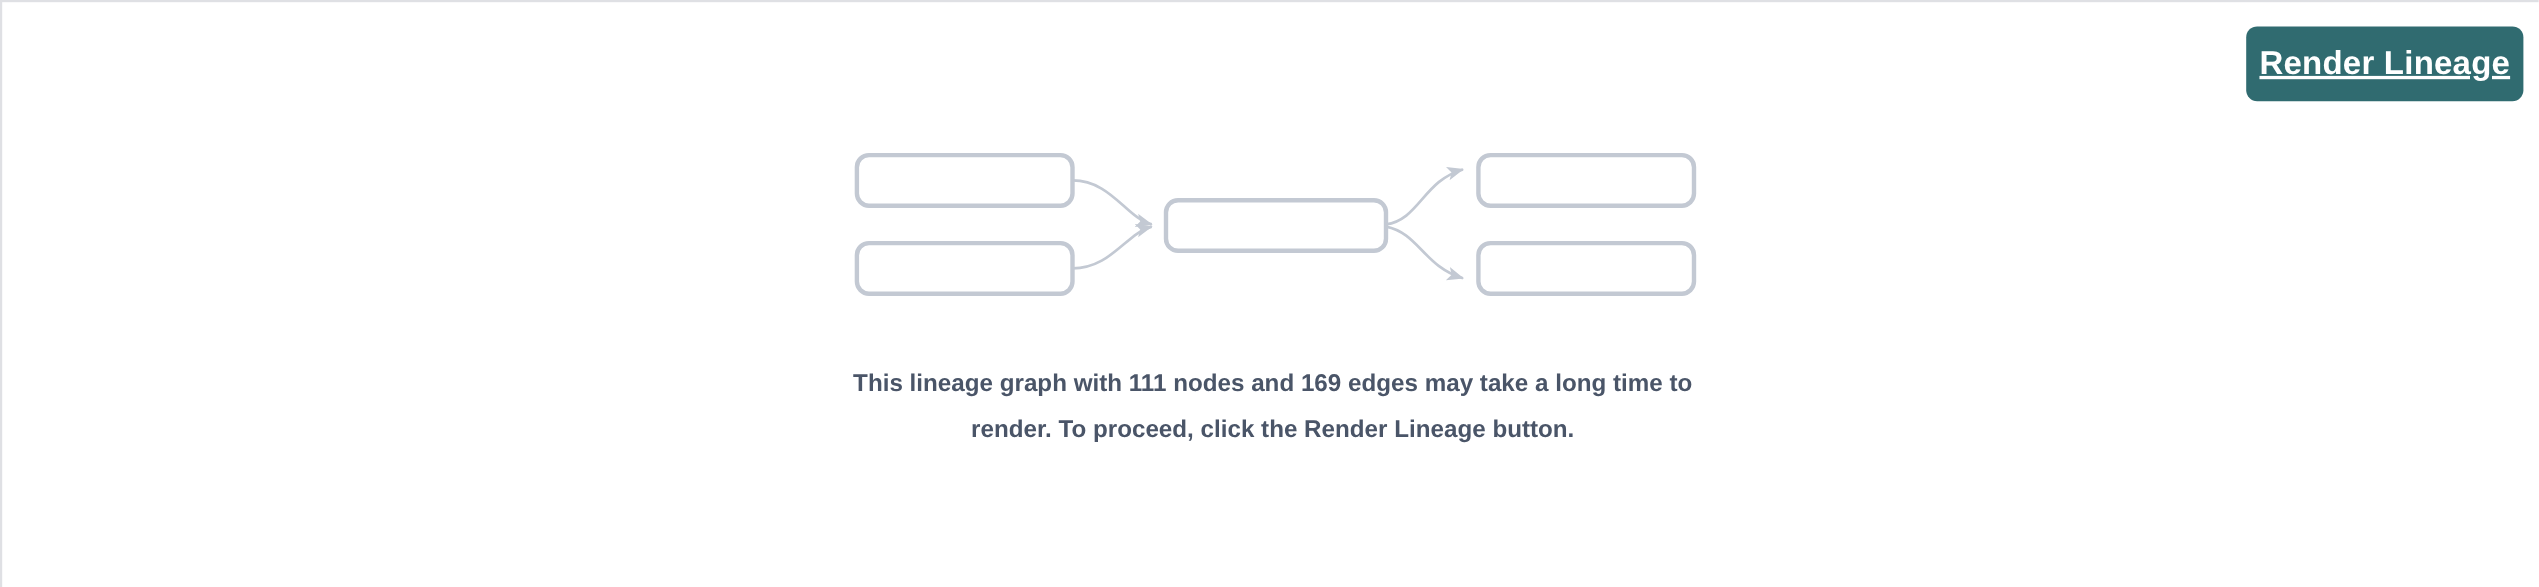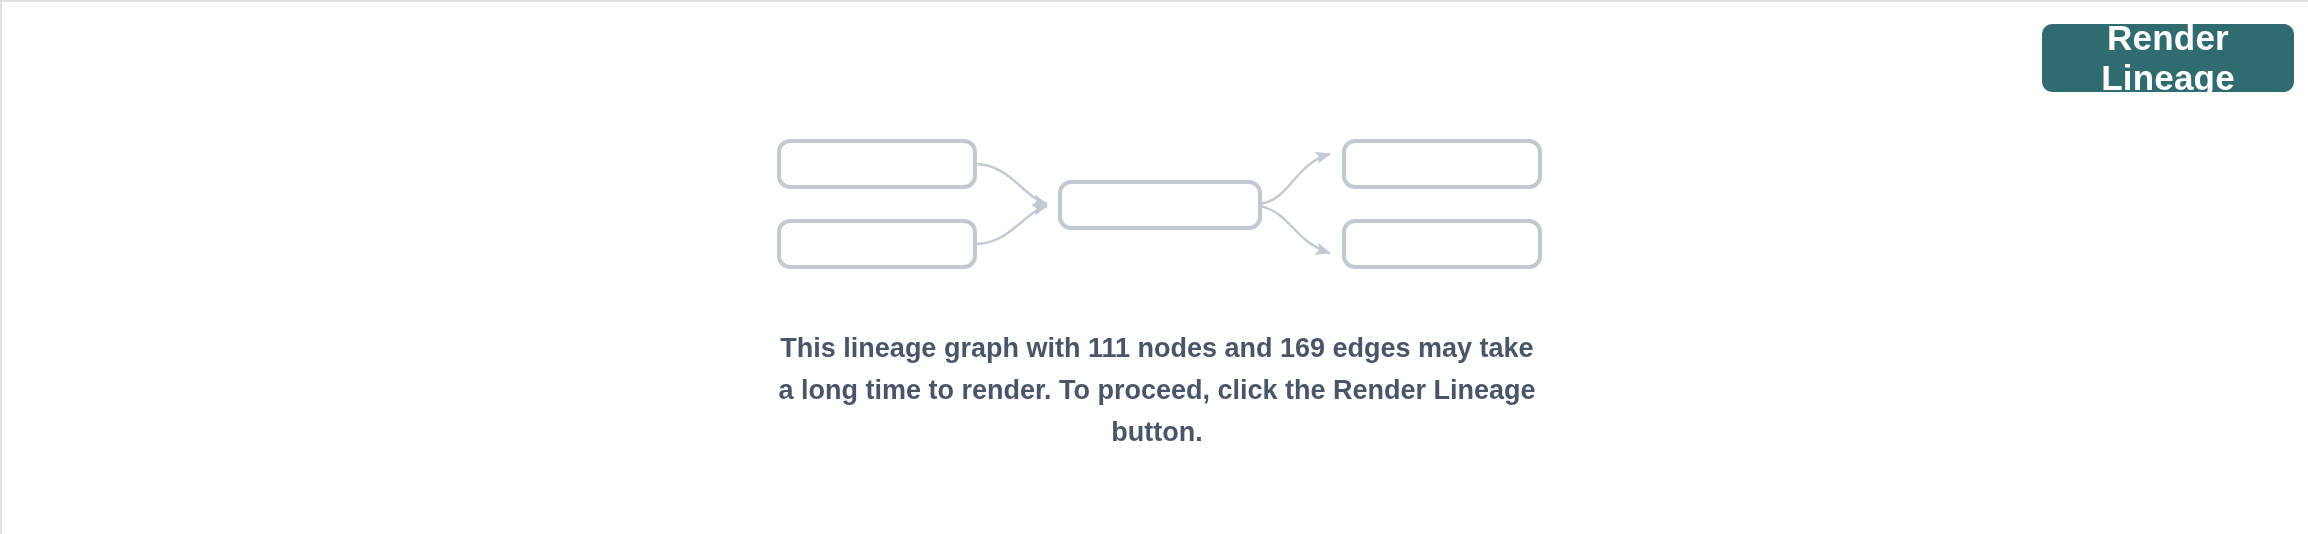--- a/index.html
+++ b/index.html
@@ -27,28 +27,29 @@
     position: absolute;
     left: 2040px;
     top: 22px;
     width: 252px;
     height: 68px;
     background: #306b70;
     color: #ffffff;
     border: none;
     border-radius: 10px;
     font-family: "Liberation Sans", sans-serif;
-    font-size: 35px;
+    font-size: 30px;
     font-weight: bold;
     letter-spacing: 0.2px;
     cursor: pointer;
     padding: 0;
     display: flex;
     align-items: center;
     justify-content: center;
+    text-decoration: underline;
   }
 
   
   #graph-illustration {
     position: absolute;
     left: 740px;
     top: 118px;
     width: 830px;
     height: 165px;
   }
@@ -60,21 +61,21 @@
 
   
   #lineage-message {
     position: absolute;
     left: 770px;
     top: 325px;
     width: 770px;
     text-align: center;
     color: #4a5568;
     font-family: "Liberation Sans", sans-serif;
-    font-size: 27px;
+    font-size: 22px;
     font-weight: bold;
     line-height: 42px;
   }
 </style>
 </head>
 <body>
 
 <div id="screen">
 
   <button id="render-button">Render Lineage</button>

